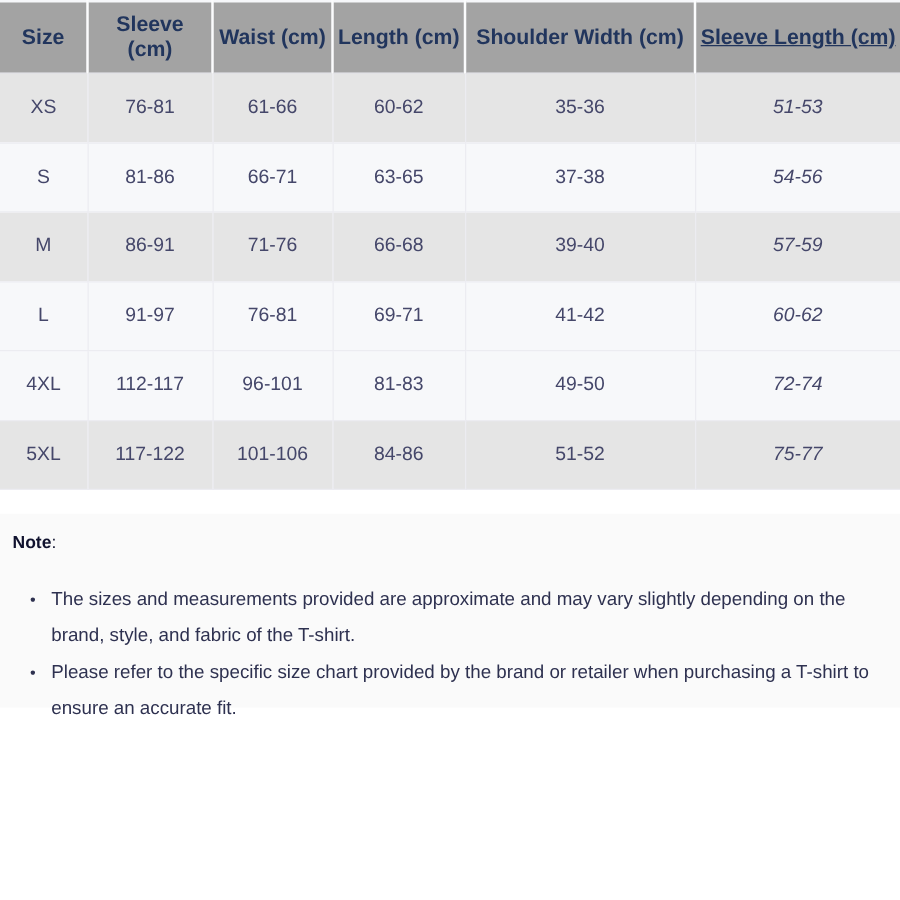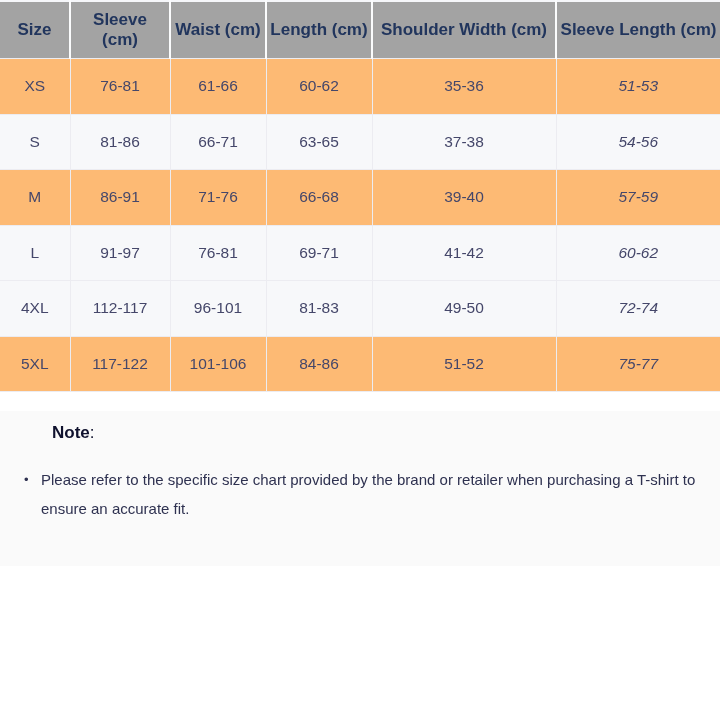--- a/index.html
+++ b/index.html
@@ -32,48 +32,47 @@
     font-size: 17px;
     font-weight: 700;
     height: 56px;
     text-align: center;
     vertical-align: middle;
     border-top: 2px solid #f6f7fa;
     border-right: 2px solid #fbfcfd;
     border-bottom: 1px solid #ececf1;
     padding: 0 2px;
   }
-  table.size-chart th:last-child { border-right: none; }
+  table.size-chart th:last-child { border-right: none; text-decoration: underline; }
 
   table.size-chart td {
-    background: #fdba74;
+    background: #e5e5e5;
     color: #45476a;
     font-size: 15.5px;
     height: 54.5px;
     text-align: center;
     vertical-align: middle;
     border-right: 1px solid #ececf1;
     border-bottom: 1px solid #ececf1;
     padding: 0 2px;
   }
   table.size-chart td:last-child { border-right: none; font-style: italic; }
   table.size-chart tr.alt td { background: #f7f8fa; }
 
   .note-section {
     margin-top: 19px;
     background: #fafafa;
     height: 155px;
     box-sizing: border-box;
     padding: 12px 12px 0 10px;
   }
   .note-title {
-    font-size: 17px;
+    font-size: 14px;
     color: #10122e;
     line-height: 20px;
-    margin-left: 42px;
   }
   .note-title .bold { font-weight: 700; }
   ul.note-bullets {
     list-style: none;
     margin: 22px 0 0 0;
     padding: 0 6px 0 14px;
   }
   ul.note-bullets li {
     position: relative;
     padding-left: 17px;
@@ -163,17 +162,18 @@
         <td>84-86</td>
         <td>51-52</td>
         <td>75-77</td>
       </tr>
     </tbody>
   </table>
 
   <div class="note-section">
     <div class="note-title"><span class="bold">Note</span><span>:</span></div>
     <ul class="note-bullets">
+      <li>The sizes and measurements provided are approximate and may vary slightly depending on the brand, style, and fabric of the T-shirt.</li>
       <li>Please refer to the specific size chart provided by the brand or retailer when purchasing a T-shirt to ensure an accurate fit.</li>
     </ul>
   </div>
 
 </div>
 
 </body></html>

